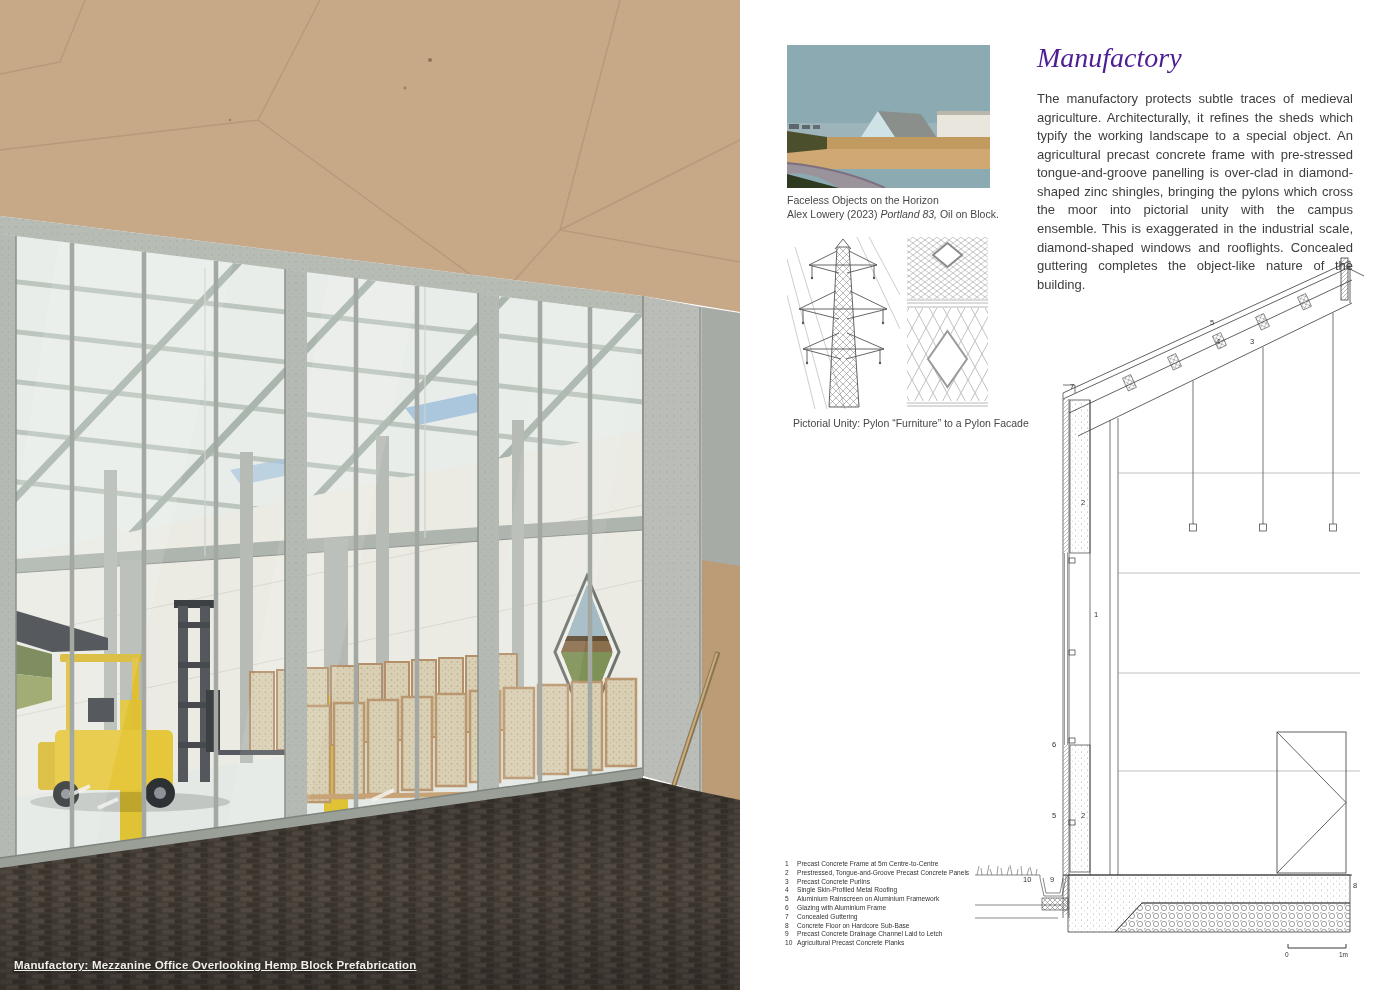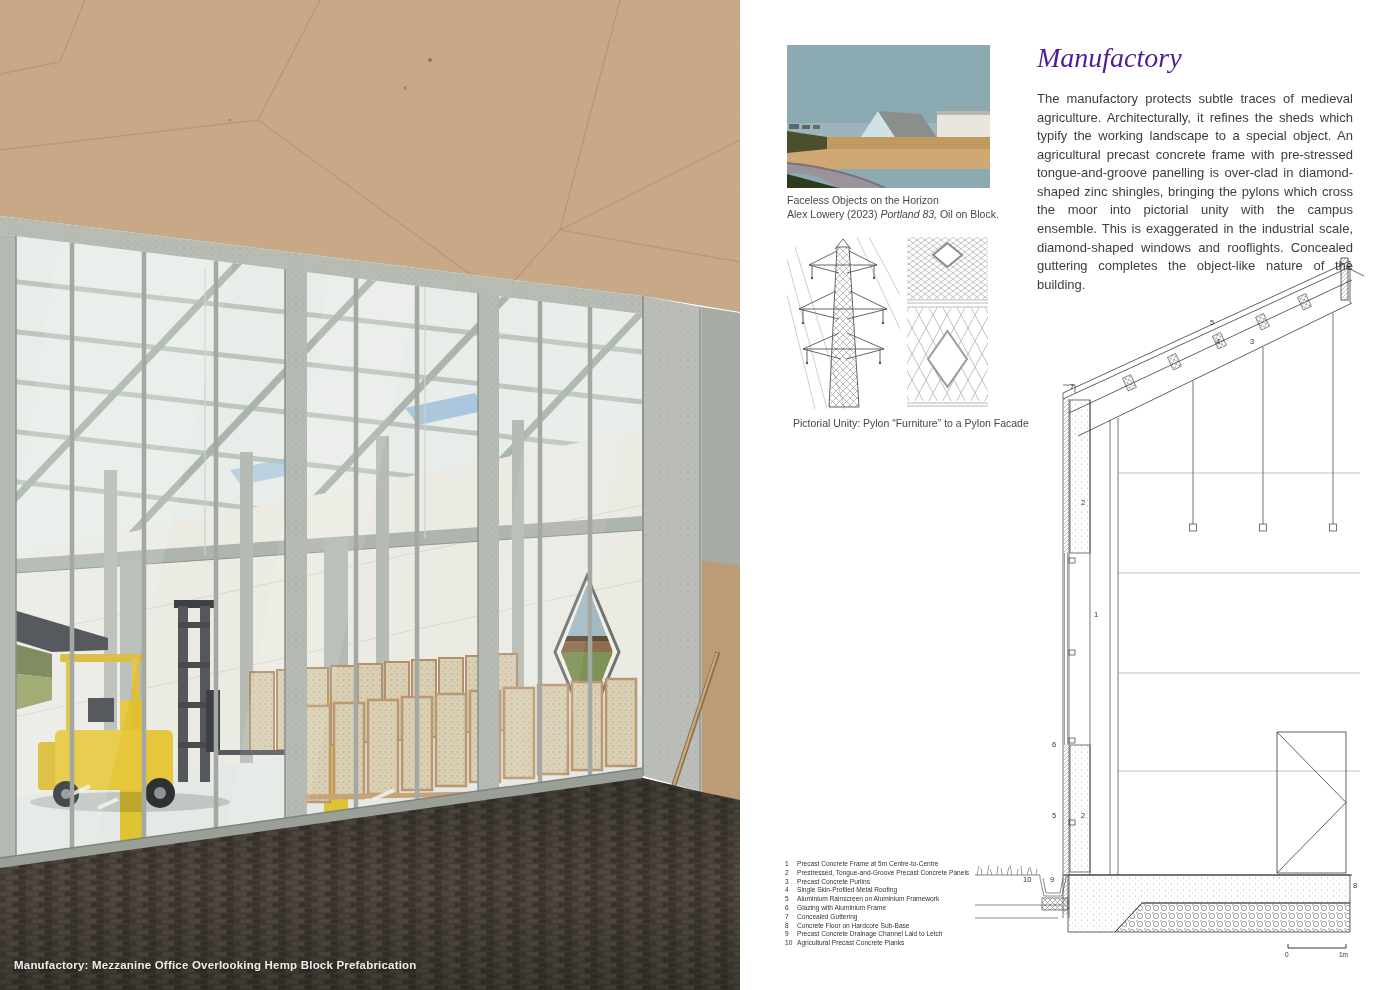--- a/index.html
+++ b/index.html
@@ -1,21 +1,21 @@
 <!DOCTYPE html>
 <html><head>
 <meta charset="utf-8">
 <style>
   html,body{margin:0;padding:0;background:#e8e8e8;}
   .page{position:relative;width:1400px;height:990px;background:#ffffff;overflow:hidden;
         font-family:"Liberation Sans",sans-serif;}
   .abs{position:absolute;}
   
   .photo-caption{left:14px;top:959px;font-size:11.5px;font-weight:bold;color:#f0efe9;
-                 letter-spacing:.2px;text-shadow:0 1px 2px rgba(0,0,0,.45);}
+                 letter-spacing:.2px;text-shadow:0 1px 2px rgba(0,0,0,.45);text-decoration:underline;}
   
   .title{left:1037px;top:42px;font-family:"Liberation Serif",serif;font-style:italic;
          font-size:28px;color:#4c1d95;}
   .body-text{left:1037px;top:90px;width:316px;font-size:13px;line-height:1.43;
              text-align:justify;color:#3d3d3d;}
   .fig-caption{font-size:10.5px;line-height:1.35;color:#474747;}
   .cap-painting{left:787px;top:193px;width:240px;}
   .cap-pylon{left:764px;top:416px;width:260px;margin-left:29px;}
   .legend{left:785px;top:860px;width:190px;font-size:6.6px;line-height:1.2;color:#333;}
   .legend-row{display:flex;margin-bottom:.9px;}

